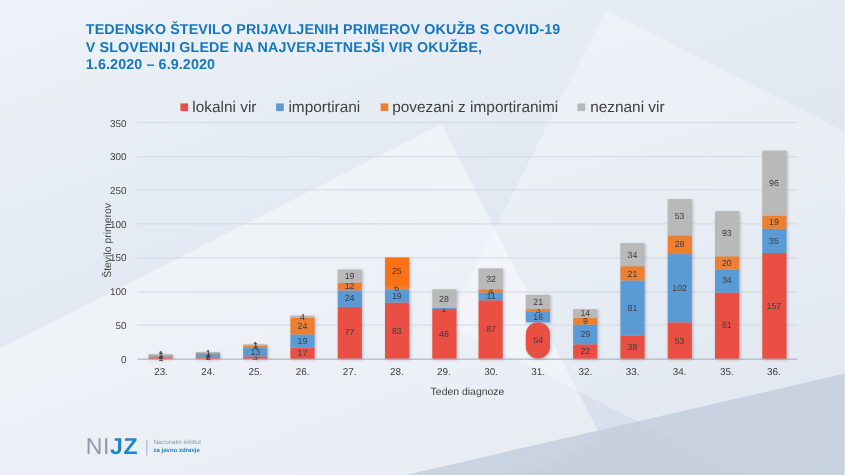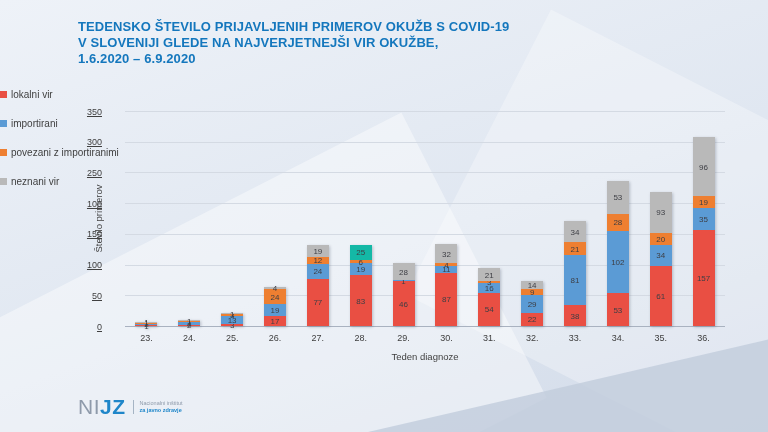--- a/index.html
+++ b/index.html
@@ -13,26 +13,26 @@
   .deco2 { left:450px; top:110px; width:520px; height:320px; transform:rotate(27deg); background:rgba(255,255,255,.30); }
   .deco3 { right:0; bottom:0; width:400px; height:105px; background:#c3cedd; clip-path:polygon(100% 100%, 100% 12%, 0 100%); opacity:.85; }
 
   .title {
     position:absolute; left:78px; top:19px; z-index:2;
     font-size:13px; font-weight:bold; color:#1477bd; line-height:16px;
     white-space:pre-line; letter-spacing:.1px;
   }
 
   .legend { position:absolute; top:89px; left:0; width:768px; z-index:2;
-    display:flex; justify-content:center; gap:18px; font-size:10px; color:#3f3f3f;flex-direction:column; }
+    display:flex; justify-content:center; gap:18px; font-size:14px; color:#3f3f3f; }
   .legend-item { display:flex; align-items:center; gap:4px; }
   .swatch { width:7px; height:7px; display:inline-block; }
 
   .yticks { position:absolute; left:80px; top:112px; width:38px; height:215px; z-index:2; }
-  .ytick { position:absolute; right:16px; font-size:9px; color:#404040;text-decoration:underline; }
+  .ytick { position:absolute; right:3px; font-size:9px; color:#404040; }
 
   .plot { position:absolute; left:125px; top:112px; width:600px; height:215px; z-index:2; }
   .gridline { position:absolute; left:0; width:100%; height:1px; background:#d4dae3; }
   .gridline.baseline { background:#a9b2c0; }
 
   .bar-slot { position:absolute; bottom:1px; display:flex; flex-direction:column-reverse; align-items:center;
     filter:drop-shadow(1.5px 1.5px 1.5px rgba(80,92,112,.35)); }
   .segment { width:22px; position:relative; }
   .seg-label { position:absolute; left:50%; top:50%; transform:translate(-50%,-50%);
     font-size:8px; color:#3d3e44; white-space:nowrap; }
@@ -175,21 +175,21 @@
     <div class="bar-slot" style="left: 214.286px; width: 42.8571px;">
       <div class="segment" style="height: 50.9857px; background: rgb(233, 79, 67);">
         <span class="seg-label">83</span>
       </div>
       <div class="segment" style="height: 11.6714px; background: rgb(91, 155, 213);">
         <span class="seg-label">19</span>
       </div>
       <div class="segment" style="height: 3.68571px; background: rgb(238, 127, 49);">
         <span class="seg-label">6</span>
       </div>
-      <div class="segment" style="height: 15px; background: #14b8a6;">
+      <div class="segment" style="height: 26px; background: #f97316;">
         <span class="seg-label">25</span>
       </div>
     </div>
     <div class="bar-slot" style="left: 257.143px; width: 42.8571px;">
       <div class="segment" style="height: 44.8429px; background: rgb(233, 79, 67);">
         <span class="seg-label">46</span>
       </div>
       <div class="segment" style="height: 1px; background: rgb(91, 155, 213);">
         <span class="seg-label">1</span>
       </div>
@@ -205,21 +205,21 @@
         <span class="seg-label">11</span>
       </div>
       <div class="segment" style="height: 2.45714px; background: rgb(238, 127, 49);">
         <span class="seg-label">4</span>
       </div>
       <div class="segment" style="height: 19.6571px; background: rgb(185, 185, 185);">
         <span class="seg-label">32</span>
       </div>
     </div>
     <div class="bar-slot" style="left: 342.857px; width: 42.8571px;">
-      <div class="segment" style="height: 33.1714px; background: rgb(233, 79, 67);">
+      <div class="segment" style="height: 33.1714px; background: rgb(233, 79, 67); border-radius: 11px;">
         <span class="seg-label">54</span>
       </div>
       <div class="segment" style="height: 9.82857px; background: rgb(91, 155, 213); text-decoration: underline;">
         <span class="seg-label">16</span>
       </div>
       <div class="segment" style="height: 1.84286px; background: rgb(238, 127, 49);">
         <span class="seg-label">3</span>
       </div>
       <div class="segment" style="height: 12.9px; background: rgb(185, 185, 185);">
         <span class="seg-label">21</span>

